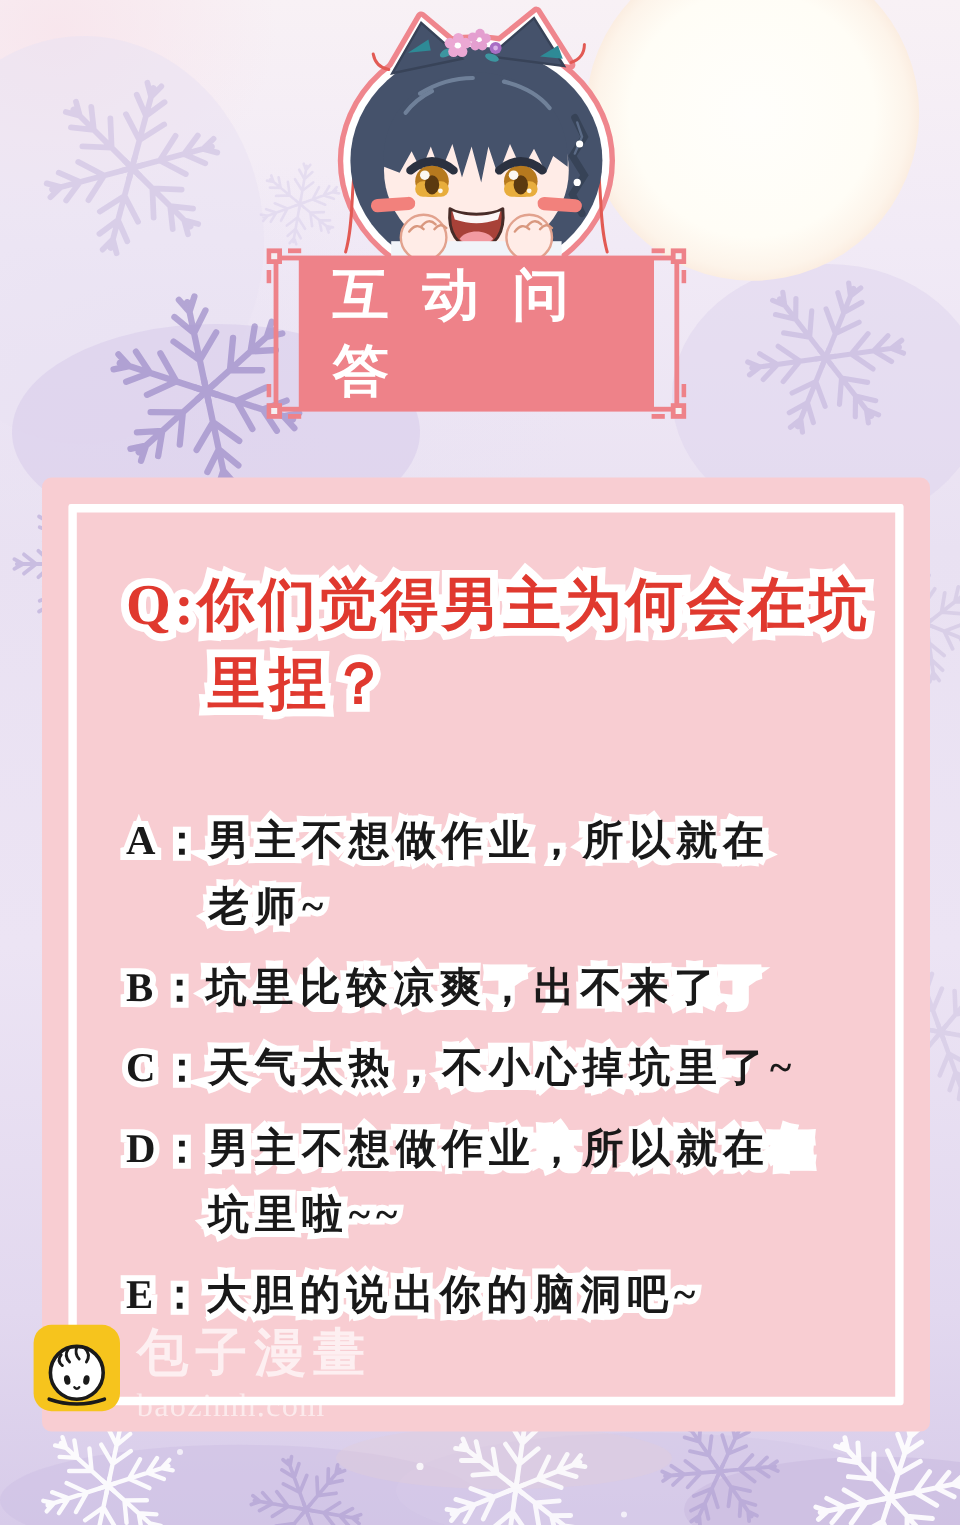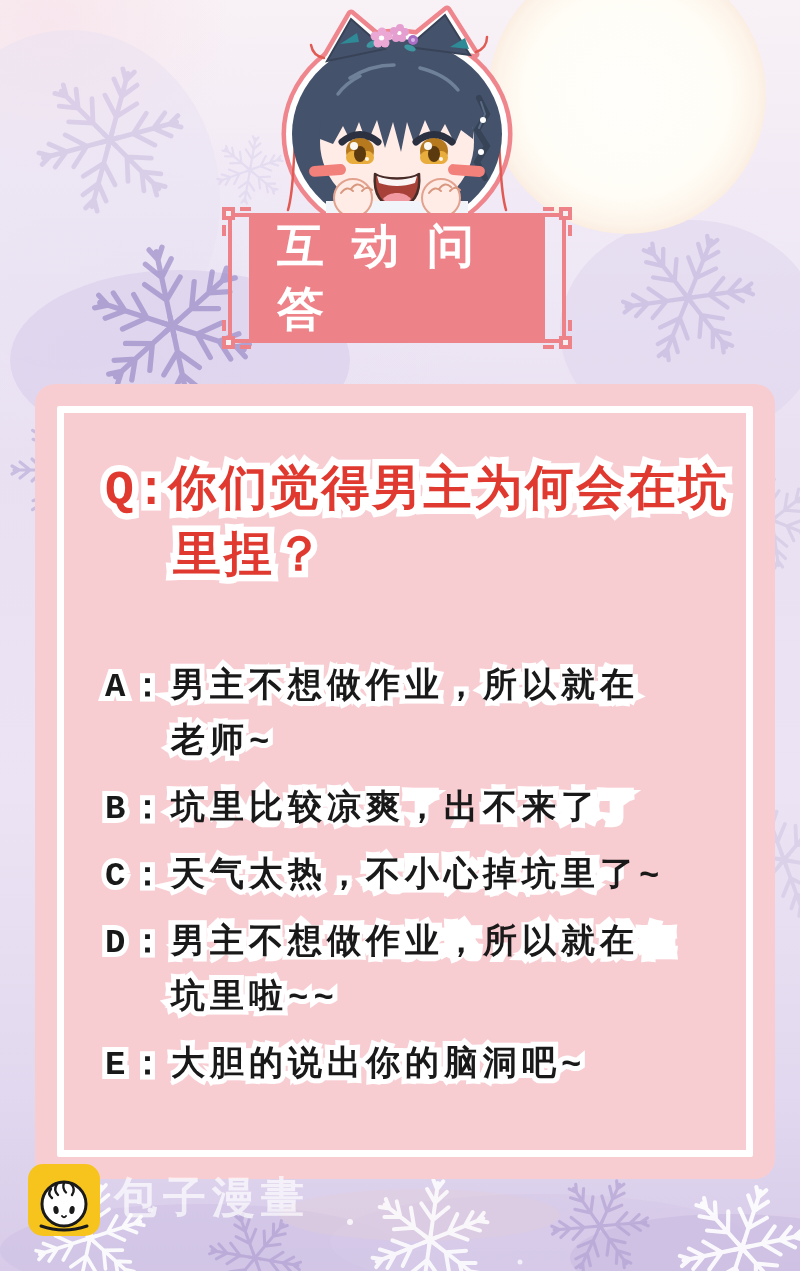--- a/index.html
+++ b/index.html
@@ -1,18 +1,18 @@
 <!DOCTYPE html>
 <html><head>
 <meta charset="utf-8">
 <style>
   html,body{margin:0;padding:0;background:#fff;}
   .stage{
     position:relative;width:800px;height:1271px;overflow:hidden;margin:0 auto;
-    font-family:Liberation Mono, monospace;
+    font-family:Liberation Serif, serif;
     background:
       radial-gradient(ellipse 260px 220px at 6% 2%, rgba(248,229,236,.9), rgba(248,229,236,0) 70%),
       radial-gradient(ellipse 420px 300px at 20% 28%, rgba(233,226,243,.8), rgba(233,226,243,0) 75%),
       linear-gradient(180deg,#f8f1f5 0%,#f1eaf6 16%,#e9e1f2 36%,#ece4f4 62%,#e2d8ef 86%,#d7cbe9 100%);
   }
   
   .bg-art{position:absolute;inset:0;z-index:0;}
   
   .moon{
     position:absolute;left:488px;top:-44px;width:278px;height:278px;border-radius:50%;z-index:1;
@@ -23,37 +23,37 @@
   
   .banner{position:absolute;left:222px;top:206px;width:350px;height:144px;z-index:3;}
   .banner-frame{position:absolute;inset:0;}
   .banner-solid{position:absolute;left:27px;top:9px;width:296px;height:126px;border-radius:2px;}
   .banner-title{
     position:absolute;left:27px;top:9px;width:296px;height:126px;
     display:flex;align-items:center;justify-content:center;
     color:#fff;font-size:47px;font-weight:700;letter-spacing:28px;padding-left:28px;box-sizing:border-box;
   }
   
-  .qa-box{position:absolute;left:35px;top:384px;width:740px;height:795px;border-radius:20px;z-index:3;}
+  .qa-box{position:absolute;left:35px;top:398px;width:740px;height:795px;border-radius:8px;z-index:3;}
   .qa-border{position:absolute;inset:22px;border:7px solid #ffffff;border-radius:2px;}
   .outlined{position:relative;z-index:0;display:block;white-space:nowrap;}
   .outlined::before{
     content:attr(data-text);position:absolute;left:0;top:0;z-index:-1;white-space:nowrap;
     -webkit-text-stroke:11px #ffffff;
   }
   .question{position:absolute;left:70px;top:74px;font-size:48px;line-height:66px;font-weight:700;letter-spacing:3px;}
   .question .outlined::before{-webkit-text-stroke:13px #ffffff;}
   .q-line2{margin-left:68px;}
   .options{position:absolute;left:70px;top:276px;font-size:34px;line-height:55px;font-weight:700;letter-spacing:5px;}
   .opt{display:flex;margin-bottom:12px;}
   .opt-label{flex:0 0 66px;}
   .opt-lines{flex:1 1 auto;}
   .options .outlined::before{-webkit-text-stroke:10px #ffffff;}
   
-  .watermark{position:absolute;left:28px;top:1164px;z-index:4;display:flex;align-items:center;}
+  .watermark{position:absolute;left:28px;top:1104px;z-index:4;display:flex;align-items:flex-start;}
   .logo-icon{width:72px;height:72px;border-radius:15px;overflow:hidden;flex:0 0 auto;}
   .logo-text{margin-left:14px;padding-top:2px;}
   .site-name{font-size:43px;font-weight:700;letter-spacing:6px;color:rgba(255,255,255,.68);line-height:46px;}
   .site-url{font-size:27px;font-weight:400;letter-spacing:1px;color:rgba(255,255,255,.58);line-height:30px;margin-top:4px;}
 </style>
 </head>
 <body>
 
 <div class="stage">
 
@@ -293,16 +293,17 @@
           <path d="M43,20 q5,5 1,11"></path>
           <path d="M23,25 q-4,5 1,9"></path>
         </g>
         <ellipse cx="28" cy="46" rx="2.6" ry="4" fill="#1a1a1a" transform="rotate(-10 28 46)"></ellipse>
         <ellipse cx="44" cy="46" rx="2.6" ry="4" fill="#1a1a1a" transform="rotate(10 44 46)"></ellipse>
         <path d="M34,52 q2,2.5 4,0" fill="none" stroke="#1a1a1a" stroke-width="2" stroke-linecap="round"></path>
       </svg>
     </div>
     <div class="logo-text">
       <div class="site-name">包子漫畫</div>
+      <div class="site-url">baozimh.com</div>
     </div>
   </div>
 
 </div>
 
 </body></html>

